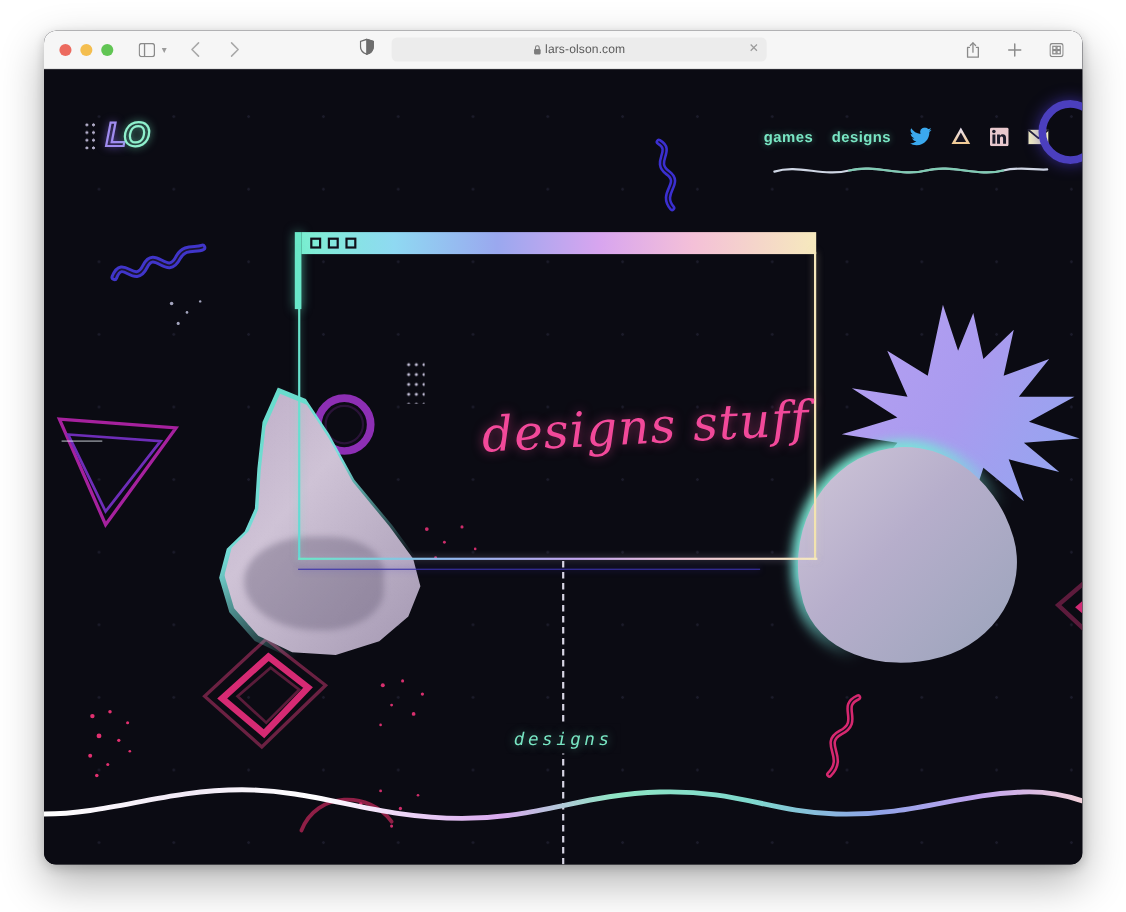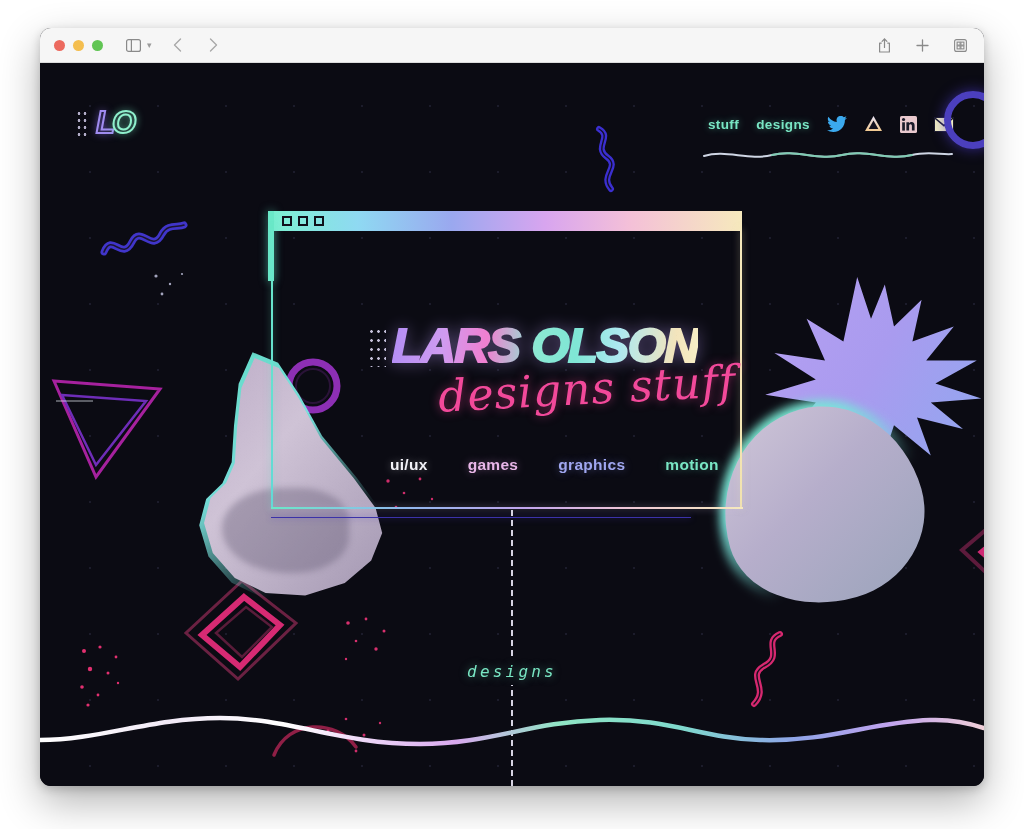--- a/index.html
+++ b/index.html
@@ -408,20 +408,38 @@
               <polyline points="7.5,1 1.5,7 7.5,13"></polyline>
             </svg>
         </span>
         <span class="tb-btn">
           <svg width="9" height="14" viewBox="0 0 9 14" fill="none" stroke="currentColor" stroke-width="1.4" stroke-linecap="round" stroke-linejoin="round">
               <polyline points="1.5,1 7.5,7 1.5,13"></polyline>
             </svg>
         </span>
       </div>
 
+      <div id="url-wrap">
+        <span id="shield">
+          <svg width="13" height="15" viewBox="0 0 13 15" fill="none" stroke="currentColor" stroke-width="1.2">
+            <path d="M6.5 0.7 L12.3 2.7 V7.4 C12.3 10.7 9.8 13 6.5 14.3 C3.2 13 0.7 10.7 0.7 7.4 V2.7 Z"></path>
+            <path d="M6.5 0.7 L12.3 2.7 V7.4 C12.3 10.7 9.8 13 6.5 14.3 Z" fill="currentColor"></path>
+          </svg>
+        </span>
+        <div id="urlbar">
+          <span class="lock">
+            <svg width="7" height="9" viewBox="0 0 7 9" fill="none" stroke="currentColor" stroke-width="1">
+              <rect x="0.5" y="3.6" width="6" height="4.9" rx="1" fill="currentColor" stroke="none"></rect>
+              <path d="M1.8 3.6 V2.3 A1.7 1.7 0 0 1 5.2 2.3 V3.6"></path>
+            </svg>
+          </span>
+          <span id="url-text">lars-olson.com</span>
+          <span id="url-x">✕</span>
+        </div>
+      </div>
 
       <div id="tb-right">
         <span class="tb-btn">
           <svg width="13" height="15" viewBox="0 0 13 15" fill="none" stroke="currentColor" stroke-width="1.2" stroke-linecap="round" stroke-linejoin="round">
             <path d="M3.3 5.1 H1.6 V14 H11.4 V5.1 H9.7"></path>
             <line x1="6.5" y1="1" x2="6.5" y2="9.4"></line>
             <polyline points="4.1,3.4 6.5,1 8.9,3.4"></polyline>
           </svg>
         </span>
         <span class="tb-btn">
@@ -541,21 +559,21 @@
 
       <div id="logo">
         <span class="dotgrid"></span>
         <span class="mark">
           <span class="L">L</span>
           <span class="O">O</span>
         </span>
       </div>
 
       <div id="topnav">
-        <a class="navlink">stuff</a>
+        <a class="navlink">games</a>
         <a class="navlink">designs</a>
 
         <span class="social">
           <svg width="20" height="17" viewBox="0 0 20 17" fill="#3ba9ee">
             <path d="M20 2c-.7.3-1.5.5-2.4.6.9-.5 1.5-1.3 1.8-2.3-.8.5-1.7.8-2.6 1A4.1 4.1 0 0 0 9.7 5c0 .3 0 .6.1.9A11.6 11.6 0 0 1 1.4.7 4.1 4.1 0 0 0 2.7 6c-.7 0-1.3-.2-1.8-.5v.1c0 2 1.4 3.6 3.3 4-.3.1-.7.2-1.1.2-.3 0-.5 0-.8-.1.5 1.6 2 2.8 3.8 2.8A8.2 8.2 0 0 1 0 14.3a11.6 11.6 0 0 0 6.3 1.8c7.5 0 11.6-6.2 11.6-11.6v-.5C18.7 3.5 19.4 2.8 20 2z"></path>
           </svg>
         </span>
 
         <span class="social">
           <svg width="19" height="18" viewBox="0 0 19 18">
@@ -615,29 +633,22 @@
           <i></i>
         </div>
         <div class="corner-tl"></div>
         <div class="edge-left"></div>
         <div class="edge-right"></div>
         <div class="edge-bottom"></div>
         <div class="edge-bottom2"></div>
       </div>
 
       <div id="hero-dots"></div>
-      <div id="title">LARS OLSON</div>
       <div id="subtitle">designs stuff</div>
 
-      <div id="cats">
-        <a class="cat-0">ui/ux</a>
-        <a class="cat-1">games</a>
-        <a class="cat-2">graphics</a>
-        <a class="cat-3">motion</a>
-      </div>
 
       <div id="dashed"></div>
       <div id="projects">designs</div>
 
       <svg id="wave" viewBox="0 0 944 90" preserveAspectRatio="none">
         <defs>
           <linearGradient id="wg" x1="0" y1="0" x2="1" y2="0">
             <stop offset="0" stop-color="#ffffff"></stop>
             <stop offset="0.14" stop-color="#f1e9f6"></stop>
             <stop offset="0.26" stop-color="#ffffff"></stop>

